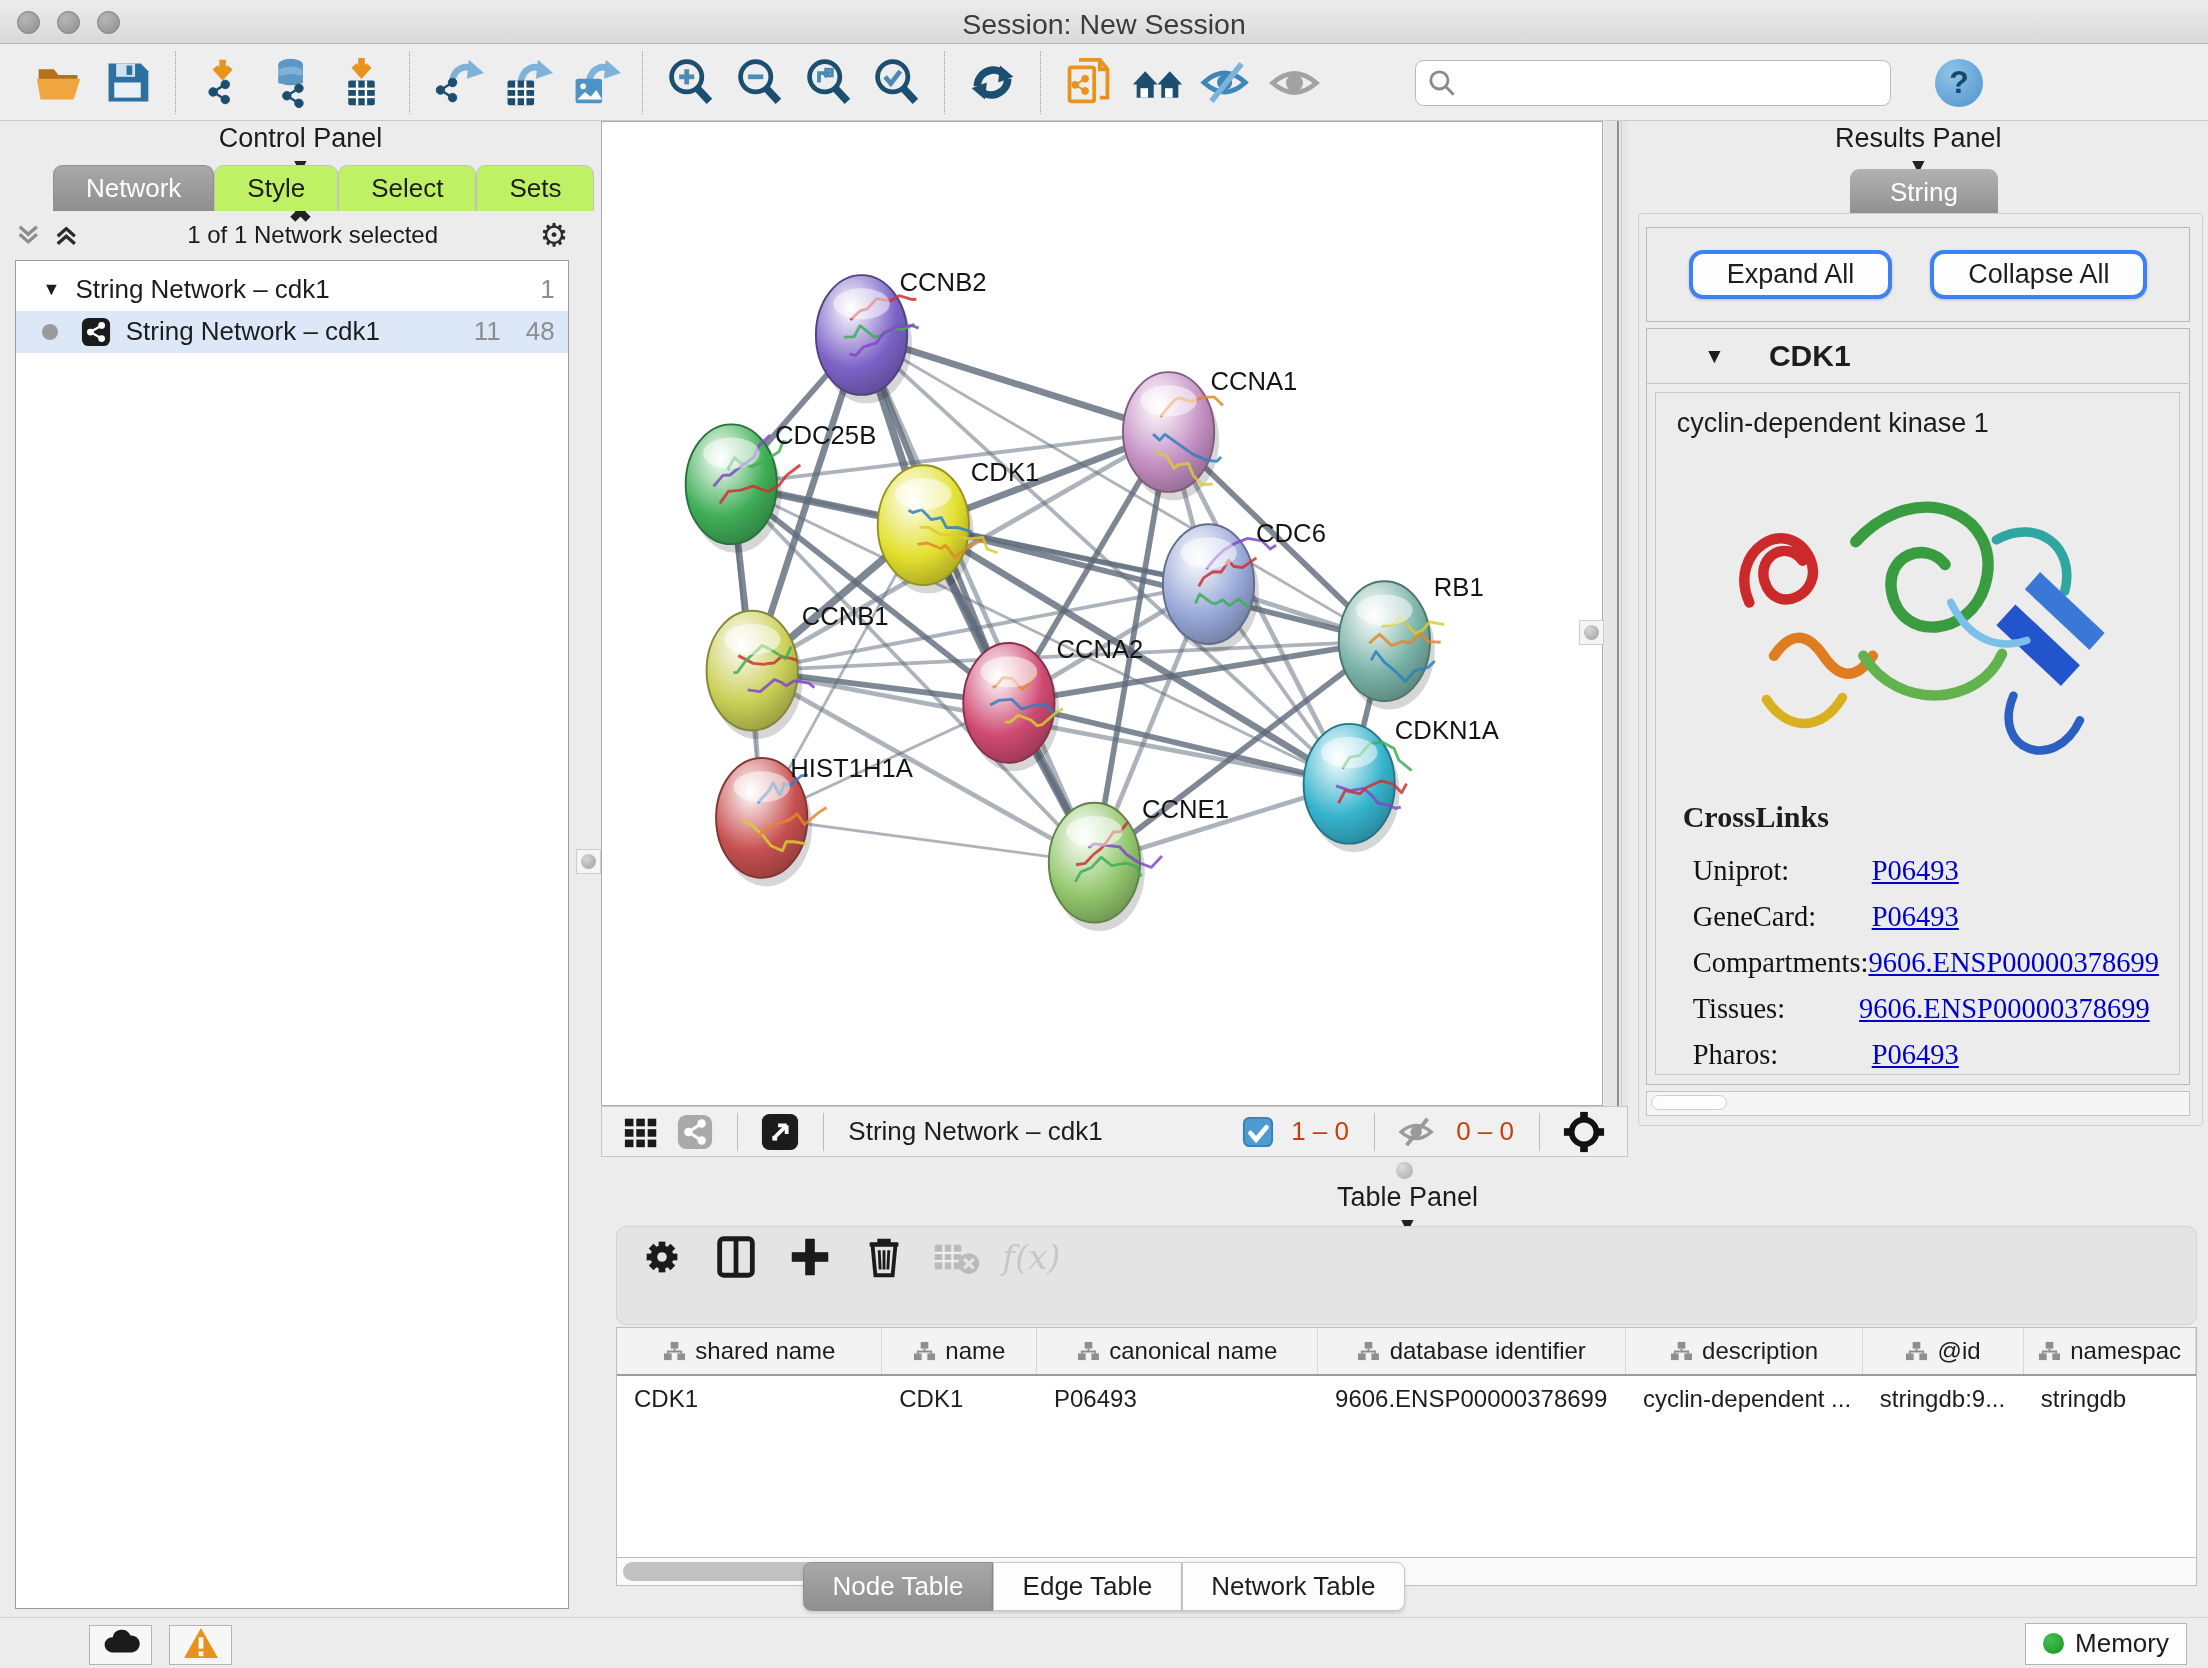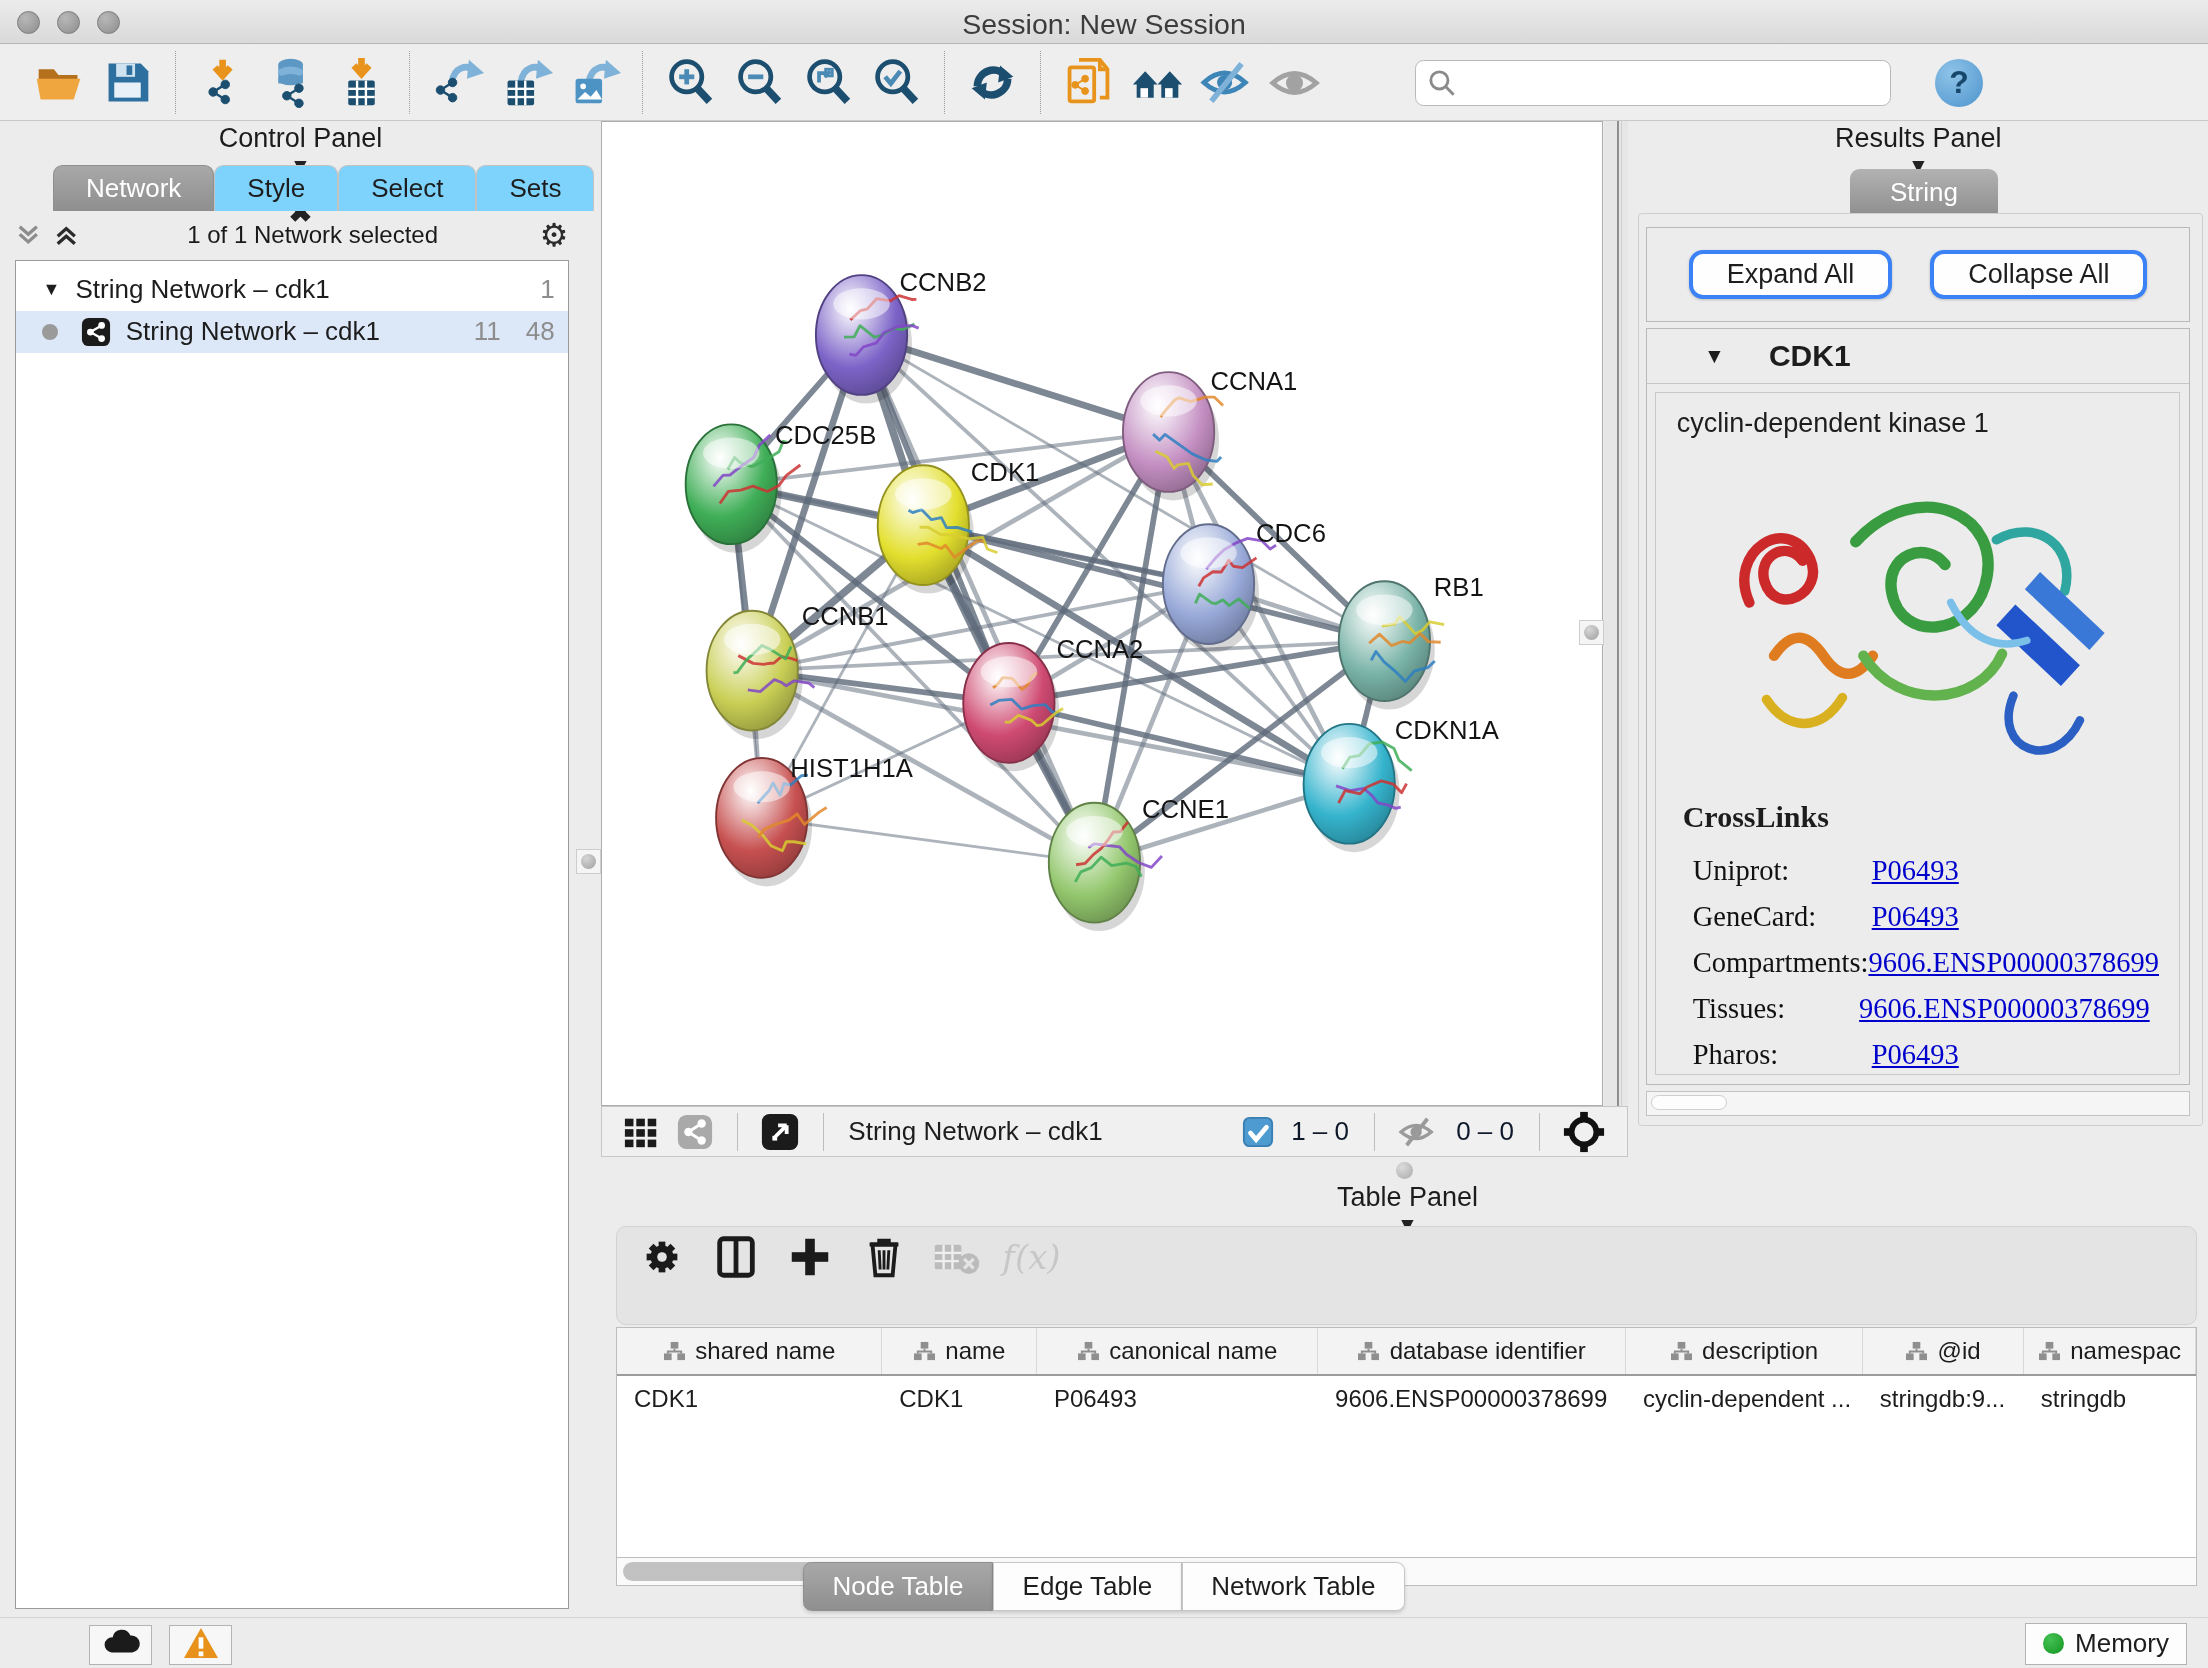--- a/index.html
+++ b/index.html
@@ -32,21 +32,21 @@
   .phead .sp { flex:1; }
   .hicon { display:flex; align-items:center; justify-content:center; width:38px; height:32px; cursor:pointer; color:#222; }
   .caret { font-size:21px; }
   .floatbox { width:19px; height:19px; border:3.8px solid #1d1d1d; border-radius:2.9px; }
   .closex { font-size:28.5px; font-weight:bold; }
 
   
   .control-panel { position:absolute; left:0; top:121px; width:601px; height:1496px; background:#ececec; }
   .cp-tabs { position:absolute; left:53px; top:44px; display:flex; }
   .tab { height:46px; padding:0 32px; display:flex; align-items:center; font-size:26px;
-    border:1px solid #c3c3c3; border-bottom:none; border-radius:9.5px 9.5px 0 0; background:#7dd3fc; cursor:pointer; }
+    border:1px solid #c3c3c3; border-bottom:none; border-radius:9.5px 9.5px 0 0; background:#bef264; cursor:pointer; }
   .tab.sel { background:linear-gradient(#a8a8a8,#8f8f8f); color:#fff; border-color:#8f8f8f; }
   .cp-subbar { position:absolute; left:9.5px; top:91px; width:559px; height:46px; display:flex; align-items:center; font-size:24px; }
   .cp-status { flex:1; text-align:center; color:#1a1a1a; }
   .gear { font-family:"DejaVu Sans",sans-serif; font-size:32px; color:#2b2b2b; cursor:pointer; }
   .cp-list { position:absolute; left:15px; top:139px; width:554px; height:1349px; background:#fff; border:1.9px solid #9a9a9a; }
   .trow { height:42px; display:flex; align-items:center; font-size:26px; padding:0 13.3px; }
   .trow .cnt { color:#8d8d8d; margin-left:25px; }
   .trow .lbl { flex:1; }
   .trow.selrow { background:#dce8f8; }
   .tree-caret { font-size:18px; margin:0 15px 0 13.3px; }
@@ -55,21 +55,21 @@
   
   .net-canvas { position:absolute; left:601px; top:121px; width:1002px; height:985px; background:#fff; border:1px solid #adadad; }
   .vsplit-strip { position:absolute; left:1604px; top:121px; width:25px; height:985px; background:#e6e6e6; }
   .vline { position:absolute; left:13.3px; top:0; width:4.8px; height:100%; border-left:2.9px solid #8f8f8f; border-right:1.9px solid #cfcfcf; }
   .handle { position:absolute; width:25px; height:25px; background:#f5f5f5; border:1px solid #cdcdcd; display:flex; align-items:center; justify-content:center; cursor:pointer; }
   .handle i { width:15px; height:15px; border-radius:50%; background:radial-gradient(circle at 35% 30%,#d6d6d6,#9f9f9f); }
   .net-bottombar { position:absolute; left:601px; top:1106px; width:1027px; height:51px; background:#f0f0f0;
     border:1px solid #c6c6c6; display:flex; align-items:center; padding:0 13.3px; }
   .nb-sep { height:38px; border-left:1px solid #bdbdbd; margin:0 15px; }
   .nb-title { font-size:26px; margin-left:9.5px; flex:1; }
-  .nb-cnt { font-size:26px; color:#0f172a; margin:0 9.5px; }
+  .nb-cnt { font-size:26px; color:#c2410c; margin:0 9.5px; }
   .nbicon { display:flex; align-items:center; justify-content:center; margin:0 7.6px; cursor:pointer; }
   .hsplit { position:absolute; left:601px; top:1158px; width:1607px; height:25px; display:flex; align-items:center; justify-content:center; }
   .hsplit i { width:17px; height:17px; border-radius:50%; background:radial-gradient(circle at 35% 30%,#dcdcdc,#a8a8a8); }
 
   
   .table-panel { position:absolute; left:601px; top:1182px; width:1607px; height:435px; }
   .tp-toolbar { position:absolute; left:15px; top:44px; width:1581px; height:99px; background:#e4e4e4;
     border:1px solid #d2d2d2; border-radius:10px; display:flex; align-items:flex-start; padding:0 15px; }
   .tpbtn { width:59px; height:59px; display:flex; align-items:center; justify-content:center; margin-right:15px; cursor:pointer; }
   .tpbtn.dis { opacity:.38; cursor:default; }

